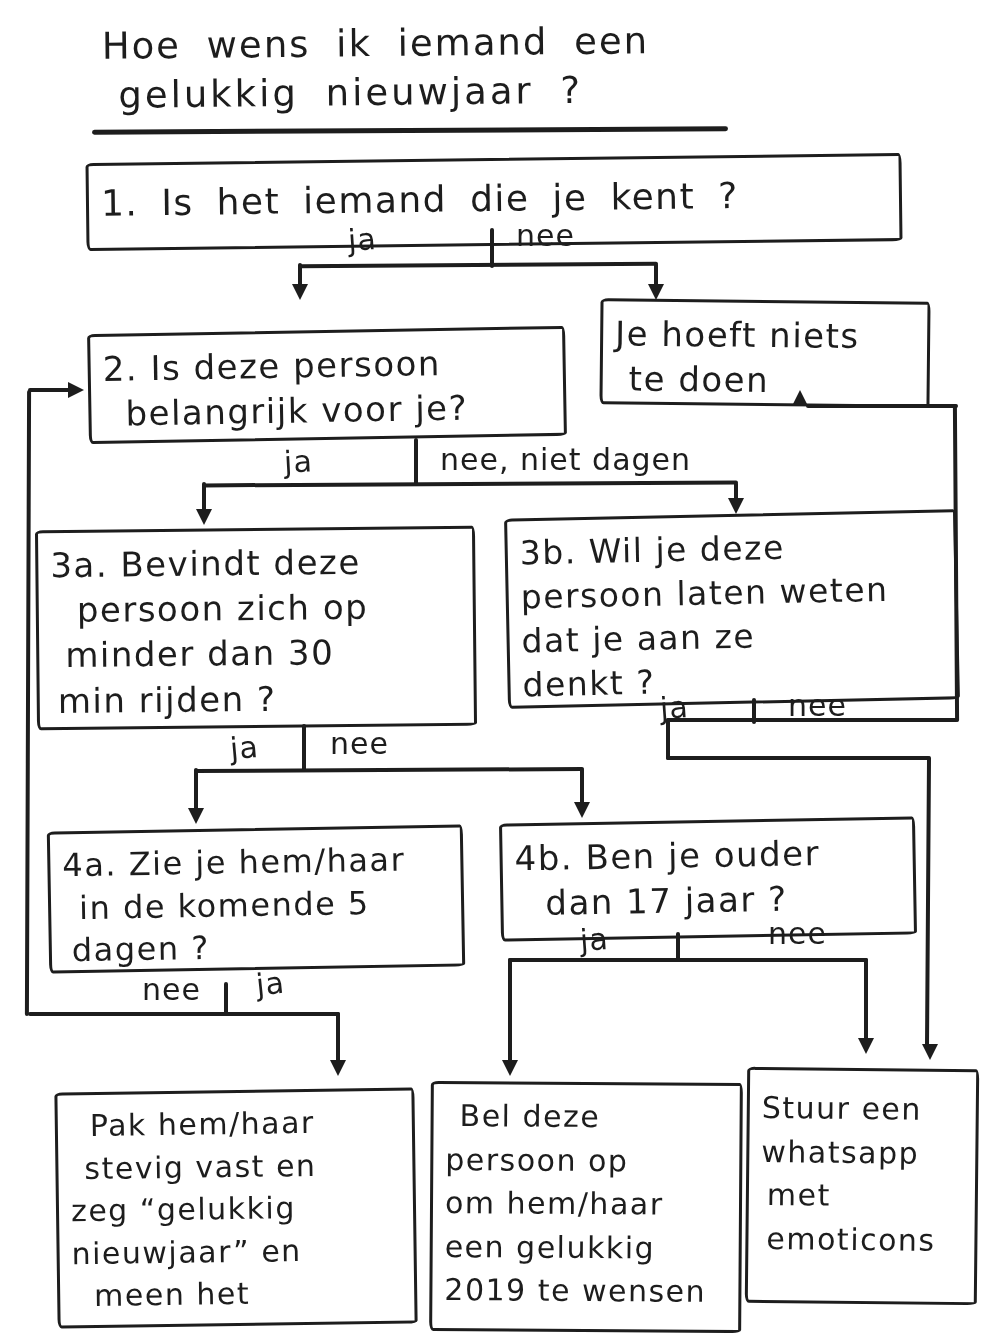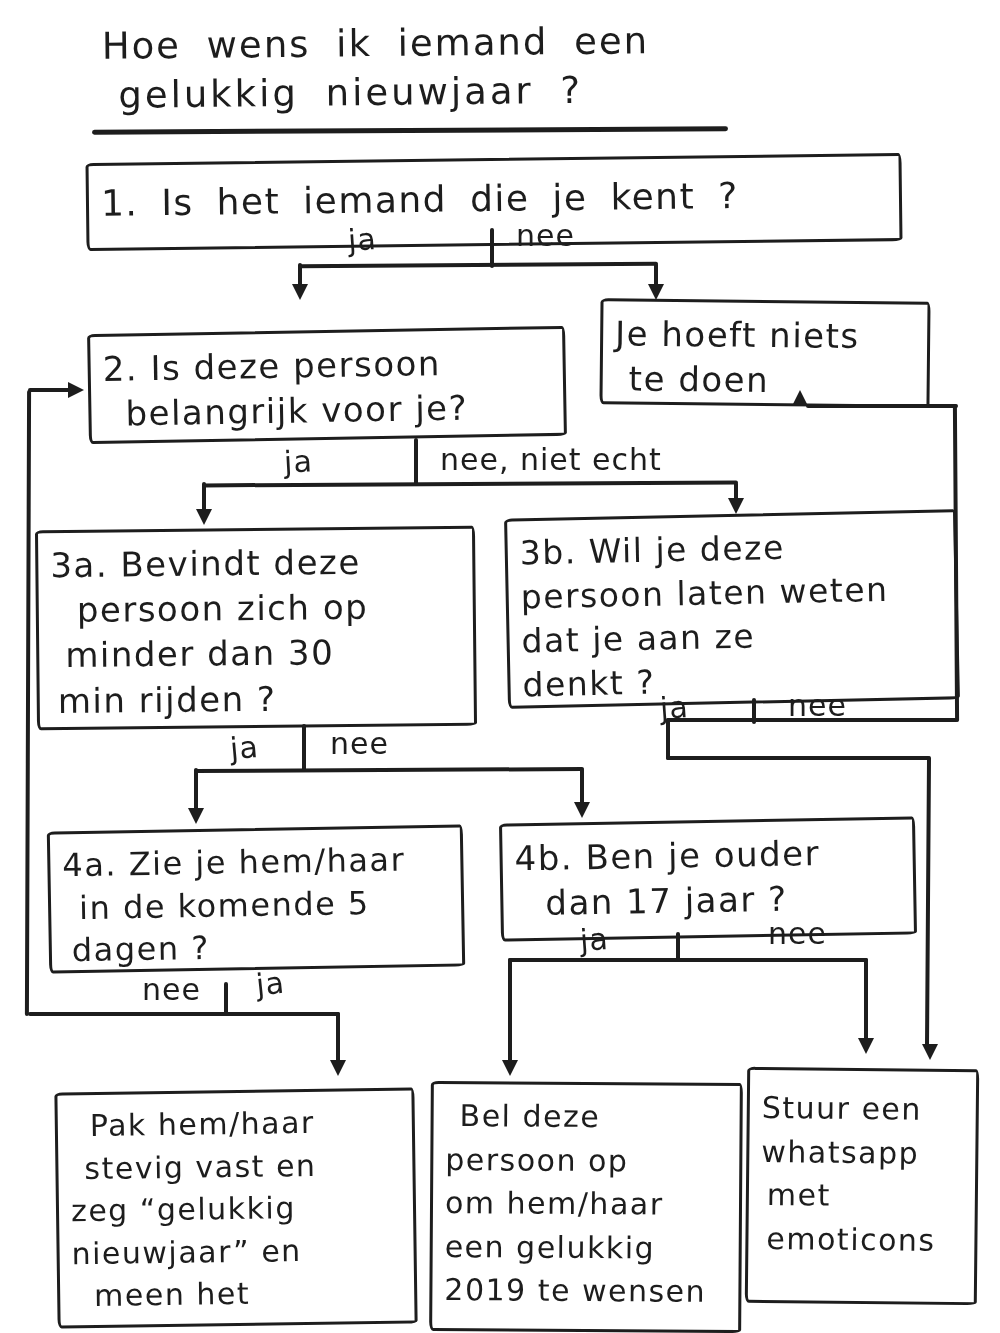--- a/index.html
+++ b/index.html
@@ -59,21 +59,21 @@
 
   <div class="node hand" style="left:88px;top:330px;width:478px;height:110px;transform:rotate(-1deg);font-size:34px;">
     <div class="tl">2. Is deze persoon</div>
     <div class="tl" style="margin-left:22px;">belangrijk voor je?</div>
   </div>
 
   <div class="line" style="left:28px;top:388px;width:44px;height:4px;"></div>
   <div class="arr right" style="left:68px;top:382px;"></div>
 
   <div class="lbl hand" style="left:284px;top:444px;transform:rotate(-3deg);">ja</div>
-  <div class="lbl hand" style="left:440px;top:442px;">nee, niet echt</div>
+  <div class="lbl hand" style="left:440px;top:442px;">nee, niet dagen</div>
   <div class="line" style="left:414px;top:438px;width:4px;height:48px;"></div>
   <div class="line" style="left:202px;top:482px;width:536px;height:4px;transform:rotate(-0.3deg);"></div>
   <div class="line" style="left:202px;top:482px;width:4px;height:30px;"></div>
   <div class="arr down" style="left:196px;top:509px;"></div>
   <div class="line" style="left:734px;top:482px;width:4px;height:20px;"></div>
   <div class="arr down" style="left:728px;top:498px;"></div>
 
   <div class="node hand" style="left:36px;top:528px;width:440px;height:200px;transform:rotate(-0.6deg);font-size:34px;">
     <div class="tl">3a. Bevindt deze</div>
     <div class="tl" style="margin-left:26px;">persoon zich op</div>

